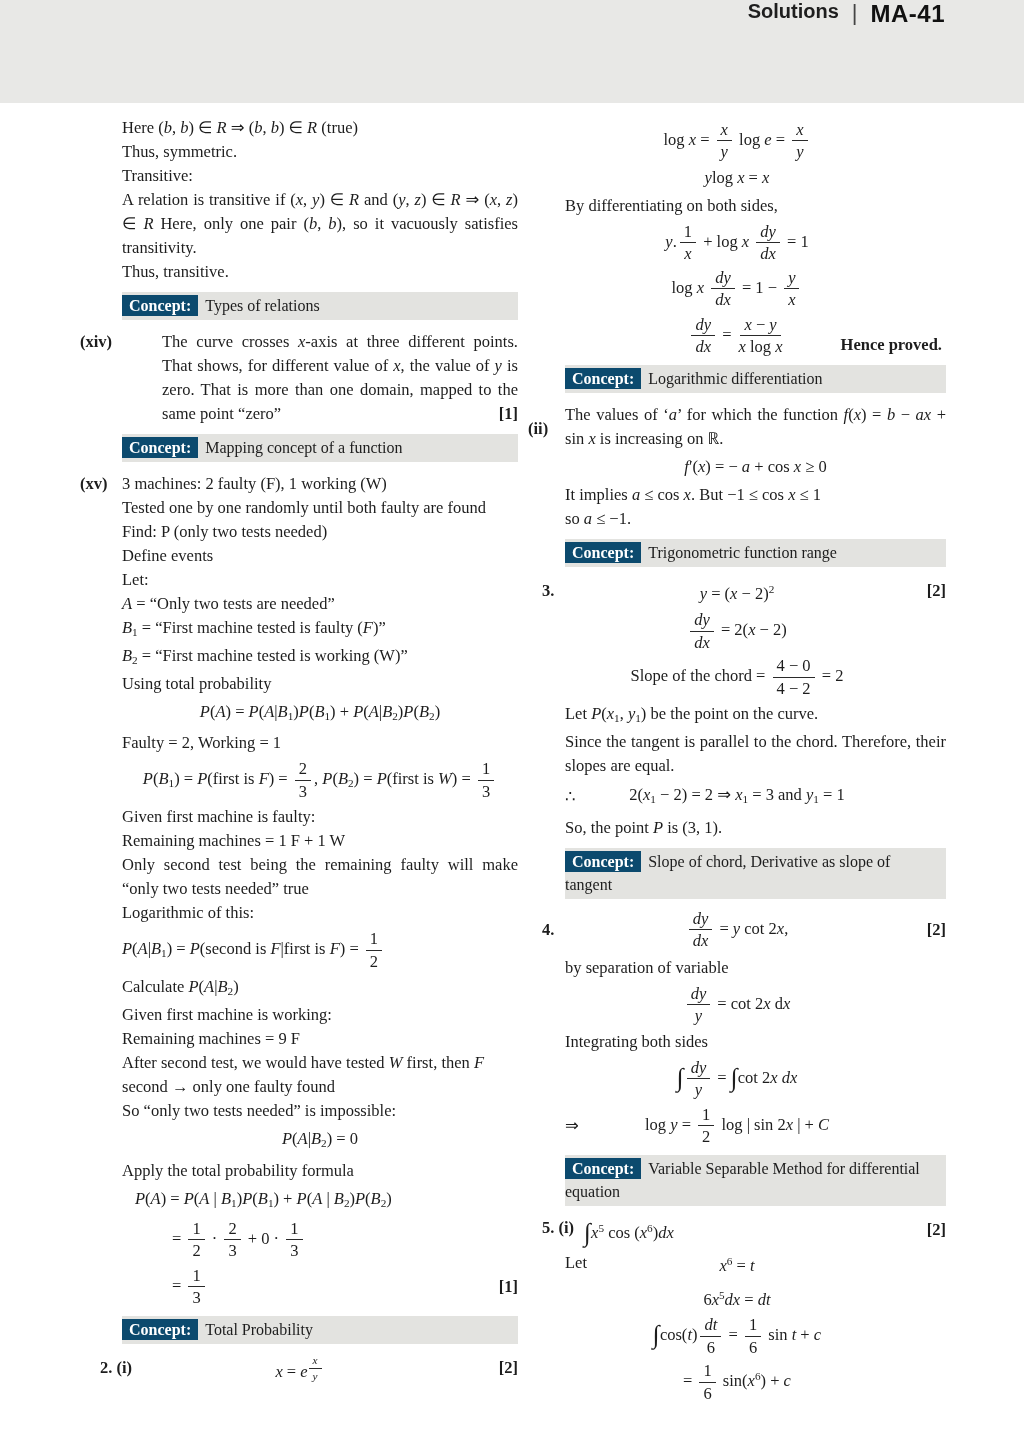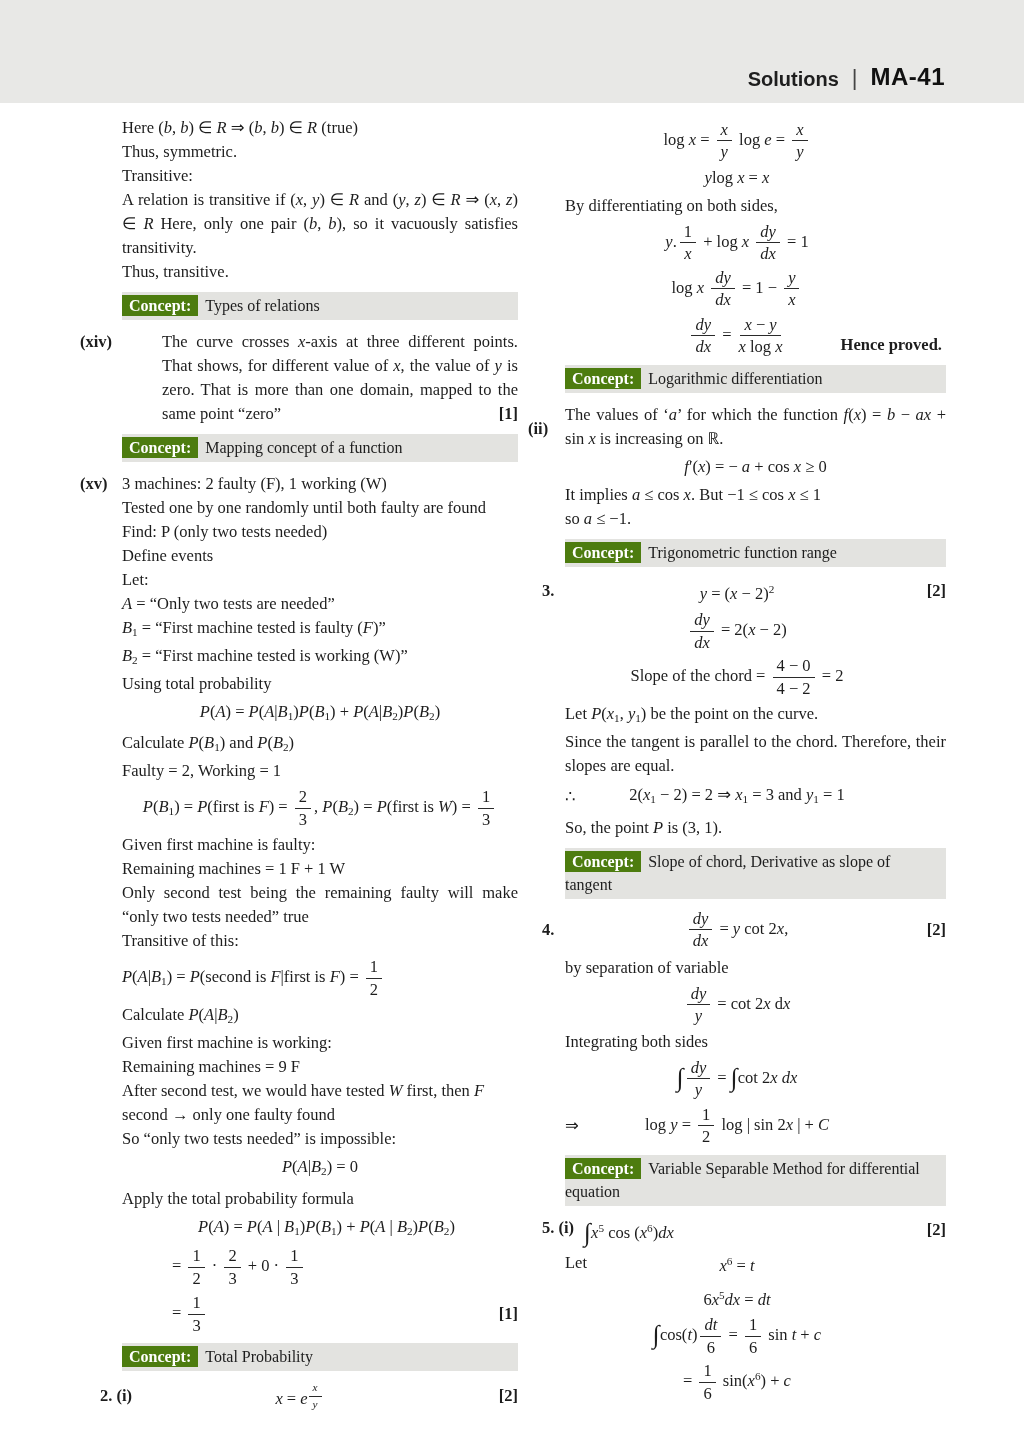--- a/index.html
+++ b/index.html
@@ -9,21 +9,21 @@
     background:#ffffff;
     font-family:"Liberation Serif", serif;
     color:#1d1d1d;
   }
   .page { position:relative; width:1024px; height:1440px; overflow:hidden; background:#fff; }
 
   
   .header {
     position:absolute; top:0; left:0; width:1024px; height:103px;
     background:#e8e8e6;
-    display:flex; justify-content:flex-end; align-items:flex-end;
+    display:flex; justify-content:flex-end; 
     padding:0 79px 12px 0;
     font-family:"Liberation Sans", sans-serif;
   }
   .header .sol  { font-size:20px; font-weight:700; color:#1e1e1e; }
   .header .sep  { margin:0 13px; font-size:22px; font-weight:400; color:#444; }
   .header .code { font-size:24px; font-weight:700; color:#111; letter-spacing:.5px; }
 
   
   .col { position:absolute; top:116px; font-size:16.5px; line-height:24px; }
   .col-left  { left:80px;  width:438px; }
@@ -40,37 +40,37 @@
 
   
   .concept {
     margin:8px 0 10px 42px;
     background:#e3e3e0;
     padding:2px 6px 3px 0;
     font-size:16px; line-height:23px;
   }
   .concept.concept-r { margin-left:37px; }
   .concept .chip {
-    background:#4d7c0f; color:#fff; font-weight:700;
+    background:#0c4a6e; color:#fff; font-weight:700;
     padding:2px 7px; margin-right:7px;
   }
 
   
   .item  { position:relative; padding-left:42px; margin:1px 0; }
   .item .ilabel { position:absolute; left:0; top:0; font-weight:700; }
   .item-r { position:relative; padding-left:37px; margin:1px 0; }
   .item-r .ilabel { position:absolute; left:0; top:14px; font-weight:700; }
 
   .rel { position:relative;margin-left:40px; }
   .mark-abs { position:absolute; right:0; bottom:0; font-weight:700; }
 
   
   .eq  { margin:4px 0; }
   .eqc { text-align:center; }
-  .eqb1 { margin-left:13px;text-align:center; }
+  .eqb1 { margin-left:13px; }
   .eqb2 { margin-left:50px; }
   .row { position:relative; margin:5px 0; }
   .row .num  { position:absolute; left:14px; top:50%; transform:translateY(-50%); font-weight:700; }
   .row .num2 { position:absolute; left:20px; top:50%; transform:translateY(-50%); font-weight:700; }
   .row .mark { position:absolute; right:0;  top:50%; transform:translateY(-50%); font-weight:700; }
   .row .lead { position:absolute; left:37px; top:50%; transform:translateY(-50%); }
   .hence { position:absolute; right:4px; bottom:0; font-weight:700; }
   .q5row { display:flex; align-items:flex-start; padding-left:14px; }
   .q5row .n5 { font-weight:700; margin-right:10px; }
 
@@ -126,33 +126,32 @@
       <p>3 machines: 2 faulty (F), 1 working (W)</p>
       <p class="just">Tested one by one randomly until both faulty are found</p>
       <p>Find: P (only two tests needed)</p>
       <p>Define events</p>
       <p>Let:</p>
       <p><i>A</i> = “Only two tests are needed”</p>
       <p><i>B</i><sub>1</sub> = “First machine tested is faulty (<i>F</i>)”</p>
       <p><i>B</i><sub>2</sub> = “First machine tested is working (W)”</p>
       <p>Using total probability</p>
       <div class="eq eqc"><i>P</i>(<i>A</i>) = <i>P</i>(<i>A</i>|<i>B</i><sub>1</sub>)<i>P</i>(<i>B</i><sub>1</sub>) + <i>P</i>(<i>A</i>|<i>B</i><sub>2</sub>)<i>P</i>(<i>B</i><sub>2</sub>)</div>
-      <p>Calculate <i>P</i>(<i>B</i><sub>1</sub>) and <i>P</i>(<i>B</i><sub>2</sub>)</p>
       <p>Faulty = 2, Working = 1</p>
       <div class="eq eqc"><i>P</i>(<i>B</i><sub>1</sub>) = <i>P</i>(first is <i>F</i>) = <span class="fr">
             <span class="n">2</span>
             <span class="d">3</span>
           </span>, <i>P</i>(<i>B</i><sub>2</sub>) = <i>P</i>(first is <i>W</i>) = <span class="fr">
             <span class="n">1</span>
             <span class="d">3</span>
           </span></div>
       <p>Given first machine is faulty:</p>
       <p>Remaining machines = 1 F + 1 W</p>
       <p class="just">Only second test being the remaining faulty will make “only two tests needed” true</p>
-      <p>Transitive of this:</p>
+      <p>Logarithmic of this:</p>
       <div class="eq"><i>P</i>(<i>A</i>|<i>B</i><sub>1</sub>) = <i>P</i>(second is <i>F</i>|first is <i>F</i>) = <span class="fr">
             <span class="n">1</span>
             <span class="d">2</span>
           </span></div>
       <p>Calculate <i>P</i>(<i>A</i>|<i>B</i><sub>2</sub>)</p>
       <p>Given first machine is working:</p>
       <p>Remaining machines = 9 F</p>
       <p>After second test, we would have tested <i>W</i> first, then <i>F</i> second → only one faulty found</p>
       <p>So “only two tests needed” is impossible:</p>
       <div class="eq eqc"><i>P</i>(<i>A</i>|<i>B</i><sub>2</sub>) = 0</div>

